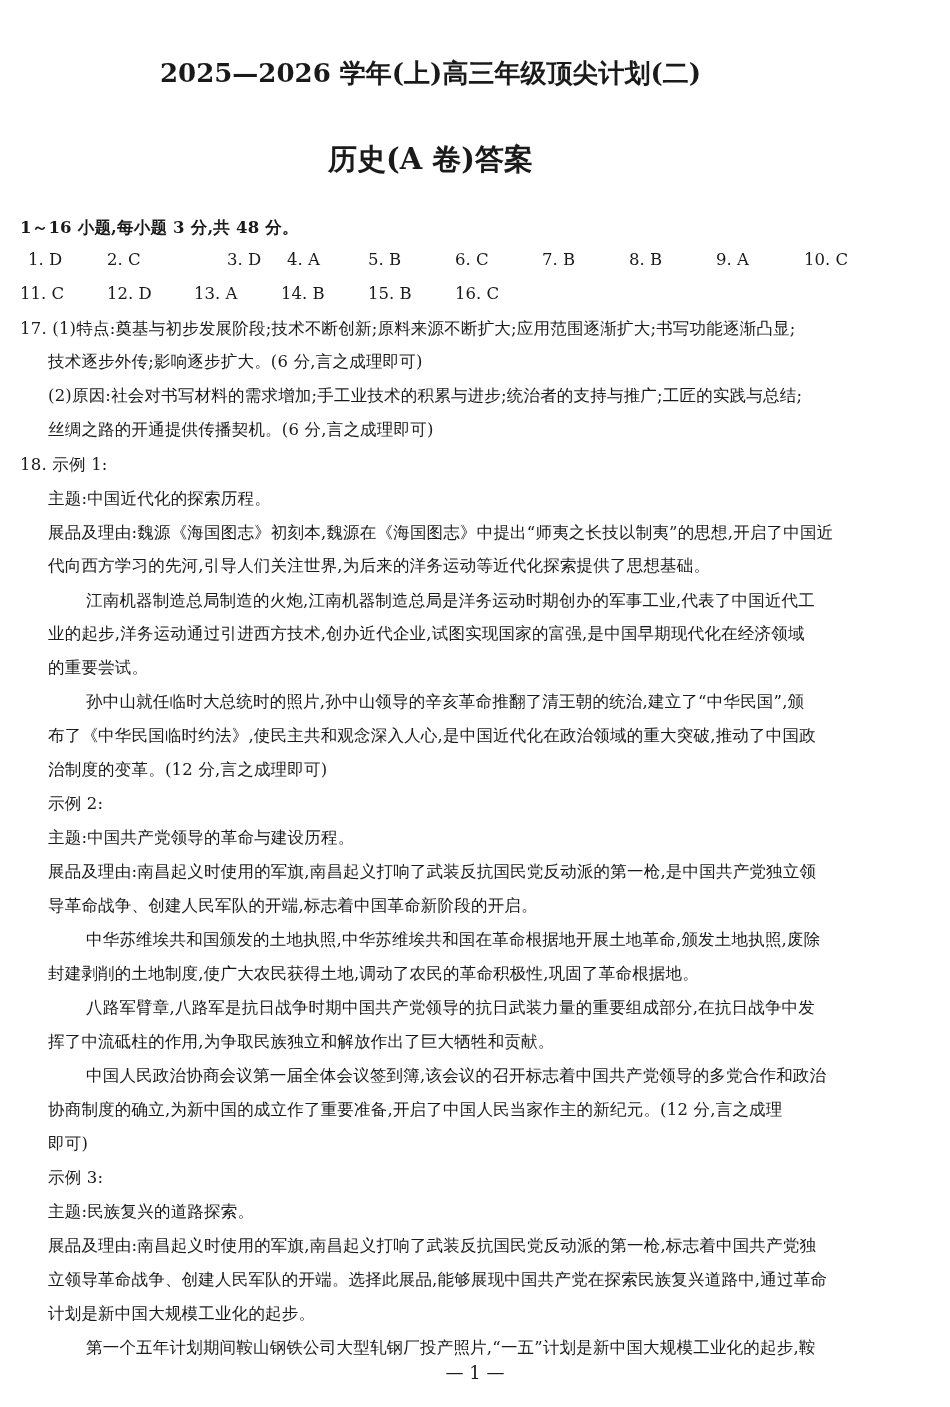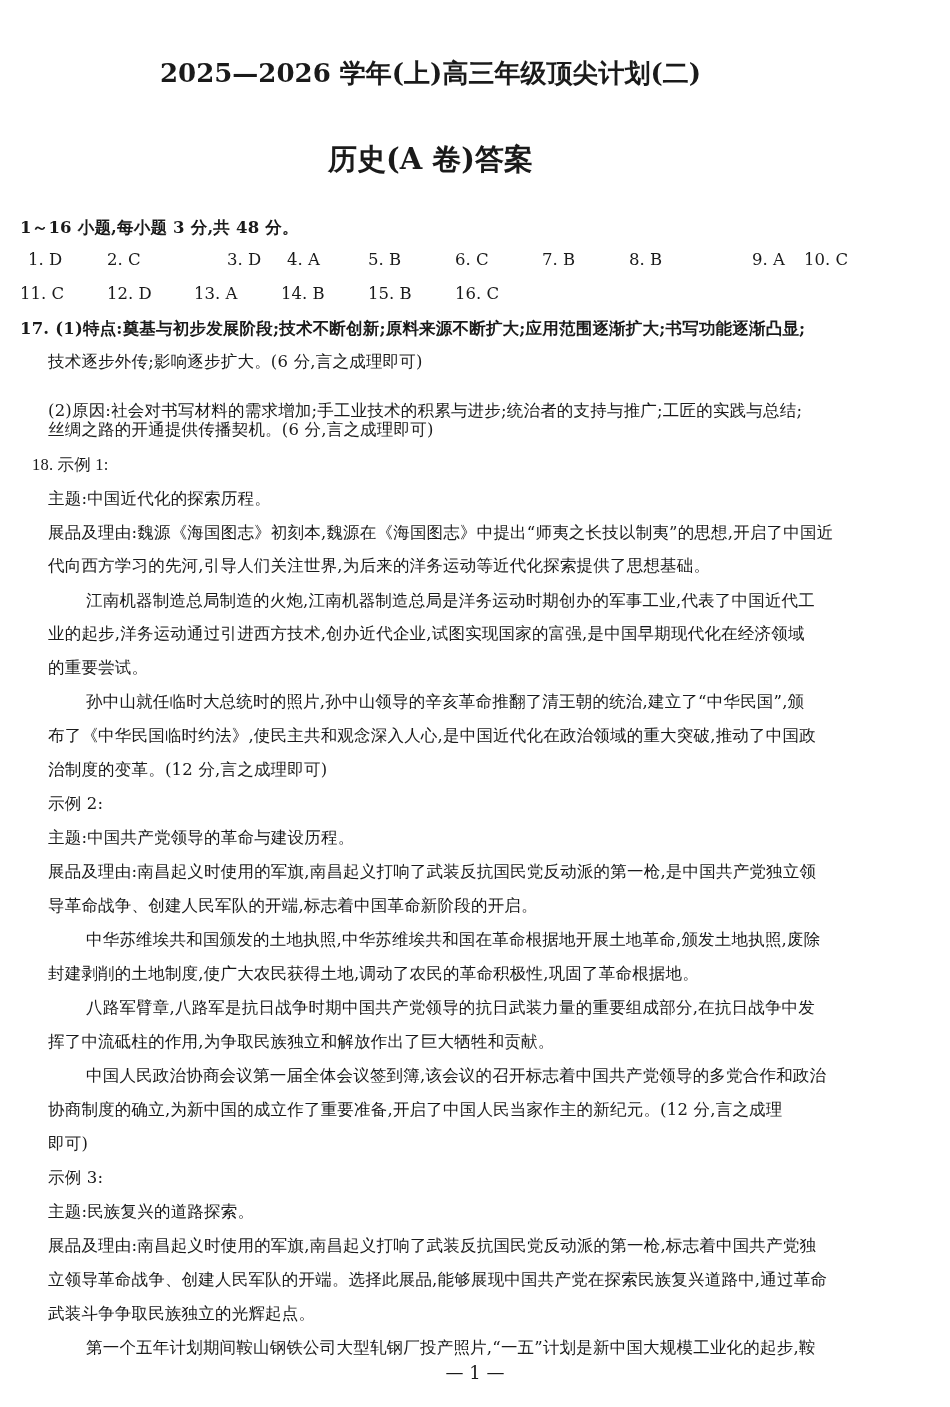--- a/index.html
+++ b/index.html
@@ -24,41 +24,41 @@
 
 <div class="ans-row" style="top:250px;">
   <span class="ans-item" style="left:0px;margin-left:8px;">1. D</span>
   <span class="ans-item" style="left:87px;">2. C</span>
   <span class="ans-item" style="left:174px;margin-left:33px;">3. D</span>
   <span class="ans-item" style="left:261px;margin-left:6px;">4. A</span>
   <span class="ans-item" style="left:348px;">5. B</span>
   <span class="ans-item" style="left:435px;">6. C</span>
   <span class="ans-item" style="left:522px;">7. B</span>
   <span class="ans-item" style="left:609px;">8. B</span>
-  <span class="ans-item" style="left:696px;margin-left:36px;">9. A</span>
+  <span class="ans-item" style="left:696px;">9. A</span>
   <span class="ans-item" style="left:784px;">10. C</span>
 </div>
 <div class="ans-row" style="top:284px;">
   <span class="ans-item" style="left:0px;text-align:center;">11. C</span>
   <span class="ans-item" style="left:87px;">12. D</span>
   <span class="ans-item" style="left:174px;">13. A</span>
   <span class="ans-item" style="left:261px;">14. B</span>
   <span class="ans-item" style="left:348px;">15. B</span>
   <span class="ans-item" style="left:435px;">16. C</span>
 </div>
 
 <div>
-  <div class="line" style="top:318px;left:20px;font-weight:bold;">17. (1)特点:奠基与初步发展阶段;技术不断创新;原料来源不断扩大;应用范围逐渐扩大;书写功能逐渐凸显;</div>
+  <div class="line" style="top:318px;left:20px;">17. (1)特点:奠基与初步发展阶段;技术不断创新;原料来源不断扩大;应用范围逐渐扩大;书写功能逐渐凸显;</div>
   <div class="line" style="top:351px;left:48px;">技术逐步外传;影响逐步扩大。(6 分,言之成理即可)</div>
-  <div class="line" style="top:400px;left:48px;">(2)原因:社会对书写材料的需求增加;手工业技术的积累与进步;统治者的支持与推广;工匠的实践与总结;</div>
+  <div class="line" style="top:385px;left:48px;">(2)原因:社会对书写材料的需求增加;手工业技术的积累与进步;统治者的支持与推广;工匠的实践与总结;</div>
   <div class="line" style="top:419px;left:48px;">丝绸之路的开通提供传播契机。(6 分,言之成理即可)</div>
 </div>
 
 <div>
-  <div class="line" style="top:454px;left:32px;font-family:Liberation Serif, serif;">18. 示例 1:</div>
+  <div class="line" style="top:454px;left:20px;">18. 示例 1:</div>
   <div class="line" style="top:488px;left:48px;">主题:中国近代化的探索历程。</div>
   <div class="line" style="top:522px;left:48px;">展品及理由:魏源《海国图志》初刻本,魏源在《海国图志》中提出“师夷之长技以制夷”的思想,开启了中国近</div>
   <div class="line" style="top:555px;left:48px;">代向西方学习的先河,引导人们关注世界,为后来的洋务运动等近代化探索提供了思想基础。</div>
   <div class="line" style="top:590px;left:86px;">江南机器制造总局制造的火炮,江南机器制造总局是洋务运动时期创办的军事工业,代表了中国近代工</div>
   <div class="line" style="top:623px;left:48px;">业的起步,洋务运动通过引进西方技术,创办近代企业,试图实现国家的富强,是中国早期现代化在经济领域</div>
   <div class="line" style="top:657px;left:48px;">的重要尝试。</div>
   <div class="line" style="top:691px;left:86px;">孙中山就任临时大总统时的照片,孙中山领导的辛亥革命推翻了清王朝的统治,建立了“中华民国”,颁</div>
   <div class="line" style="top:725px;left:48px;">布了《中华民国临时约法》,使民主共和观念深入人心,是中国近代化在政治领域的重大突破,推动了中国政</div>
   <div class="line" style="top:759px;left:48px;">治制度的变革。(12 分,言之成理即可)</div>
 </div>
@@ -75,17 +75,17 @@
   <div class="line" style="top:1065px;left:86px;">中国人民政治协商会议第一届全体会议签到簿,该会议的召开标志着中国共产党领导的多党合作和政治</div>
   <div class="line" style="top:1099px;left:48px;">协商制度的确立,为新中国的成立作了重要准备,开启了中国人民当家作主的新纪元。(12 分,言之成理</div>
   <div class="line" style="top:1133px;left:48px;">即可)</div>
 </div>
 
 <div>
   <div class="line" style="top:1167px;left:48px;">示例 3:</div>
   <div class="line" style="top:1201px;left:48px;">主题:民族复兴的道路探索。</div>
   <div class="line" style="top:1235px;left:48px;">展品及理由:南昌起义时使用的军旗,南昌起义打响了武装反抗国民党反动派的第一枪,标志着中国共产党独</div>
   <div class="line" style="top:1269px;left:48px;">立领导革命战争、创建人民军队的开端。选择此展品,能够展现中国共产党在探索民族复兴道路中,通过革命</div>
-  <div class="line" style="top:1303px;left:48px;">武装斗争争取民族独立的光辉起点。</div>
+  <div class="line" style="top:1303px;left:48px;">计划是新中国大规模工业化的起步。</div>
   <div class="line" style="top:1337px;left:86px;">第一个五年计划期间鞍山钢铁公司大型轧钢厂投产照片,“一五”计划是新中国大规模工业化的起步,鞍</div>
 </div>
 
 <div class="pagenum">— 1 —</div>
 
 </body></html>

